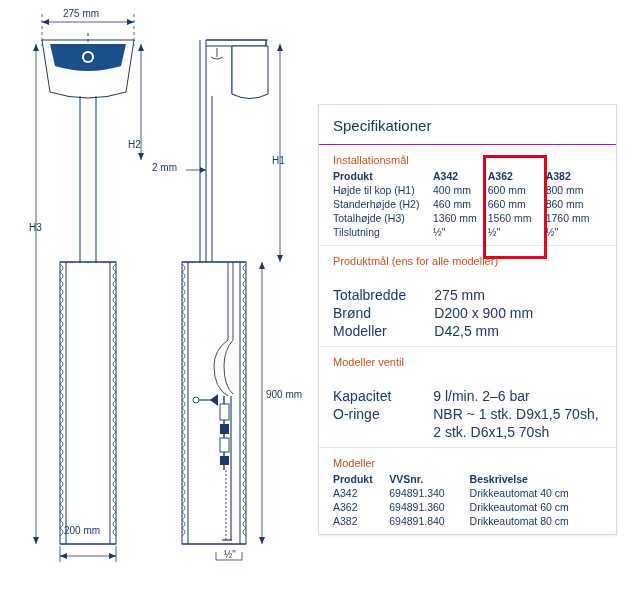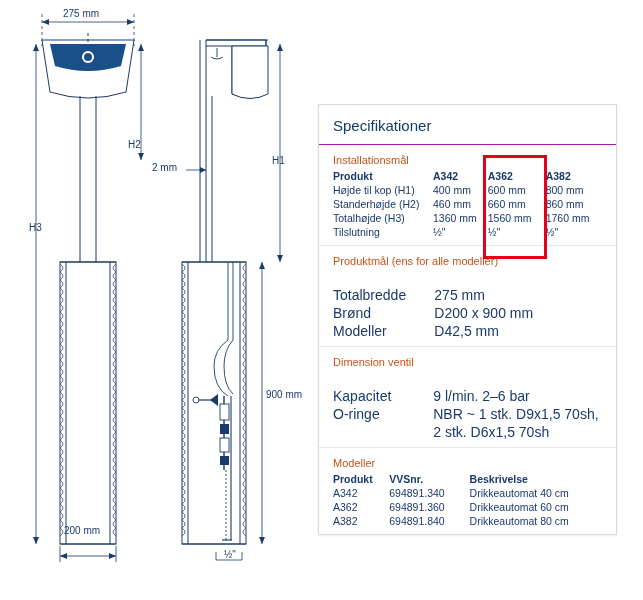--- a/index.html
+++ b/index.html
@@ -290,21 +290,21 @@
       </tr>
       <tr>
         <td class="k">Modeller</td>
         <td class="v">D42,5 mm</td>
       </tr>
     </tbody>
       </table>
   </div>
 
   <div class="section">
-    <div class="sec-head">Dimension ventil</div>
+    <div class="sec-head">Modeller ventil</div>
     <table class="kv">
       <tbody>
           <tr>
         <td class="k">Kapacitet</td>
         <td class="v">9 l/min. 2–6 bar</td>
       </tr>
       <tr>
         <td class="k">O-ringe</td>
         <td class="v">NBR ~ 1 stk. D9x1,5 70sh,</td>
       </tr>

